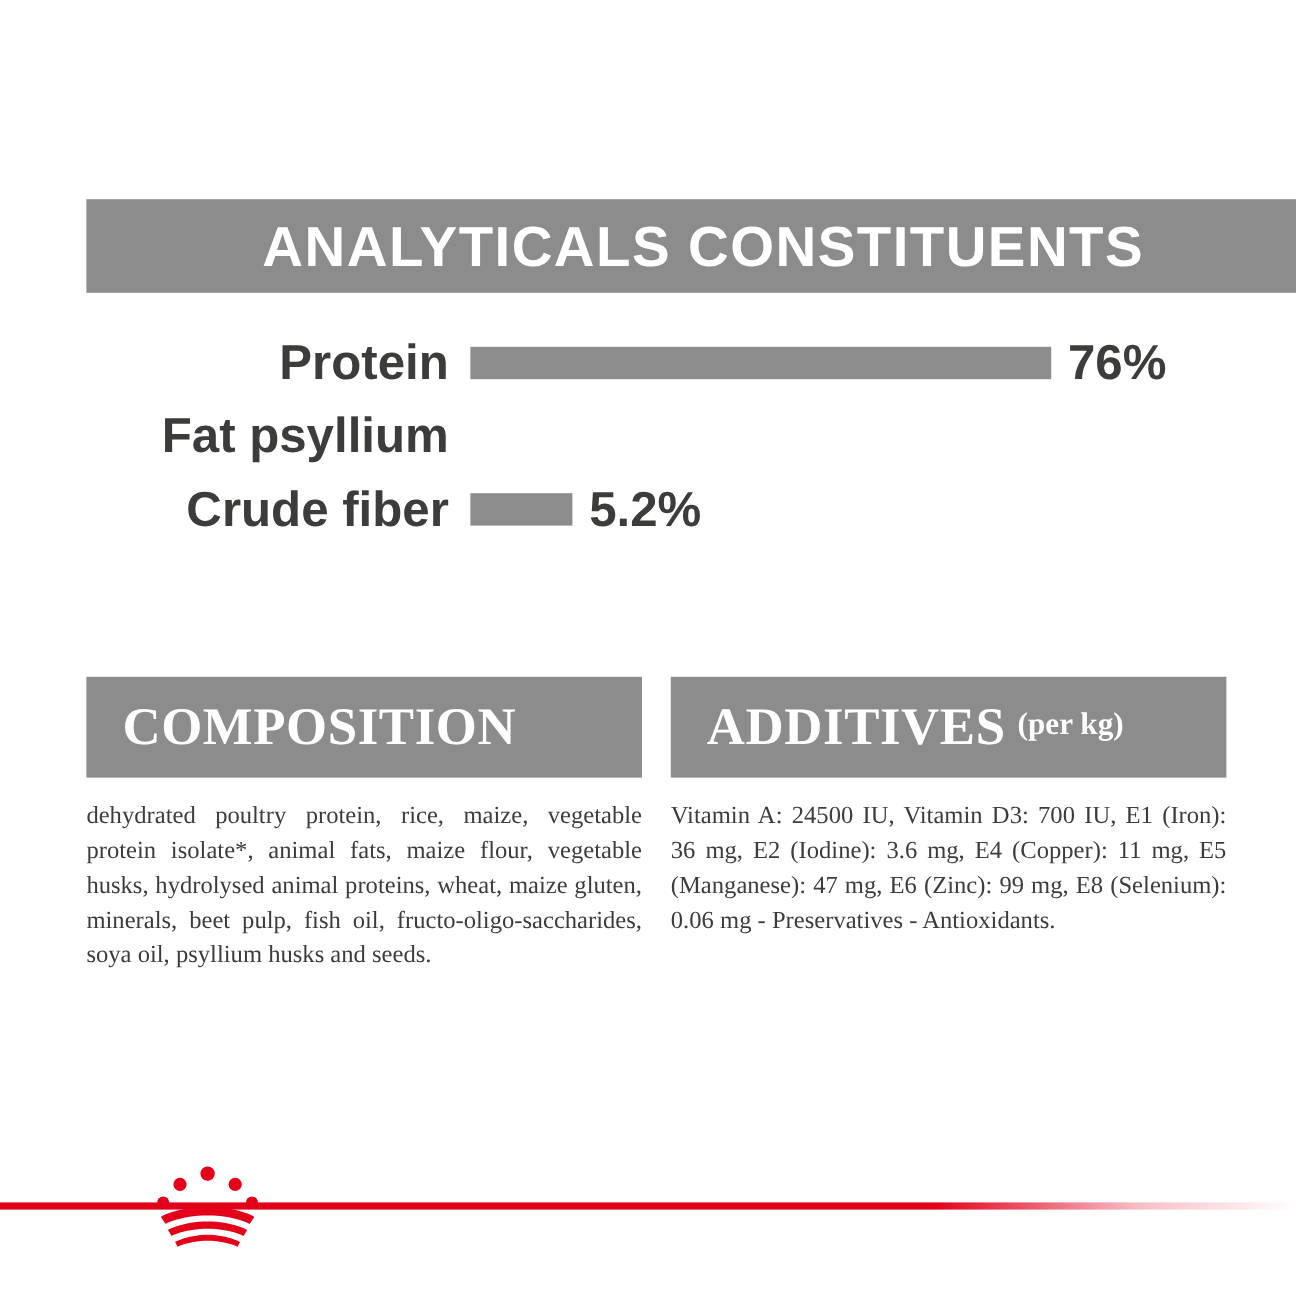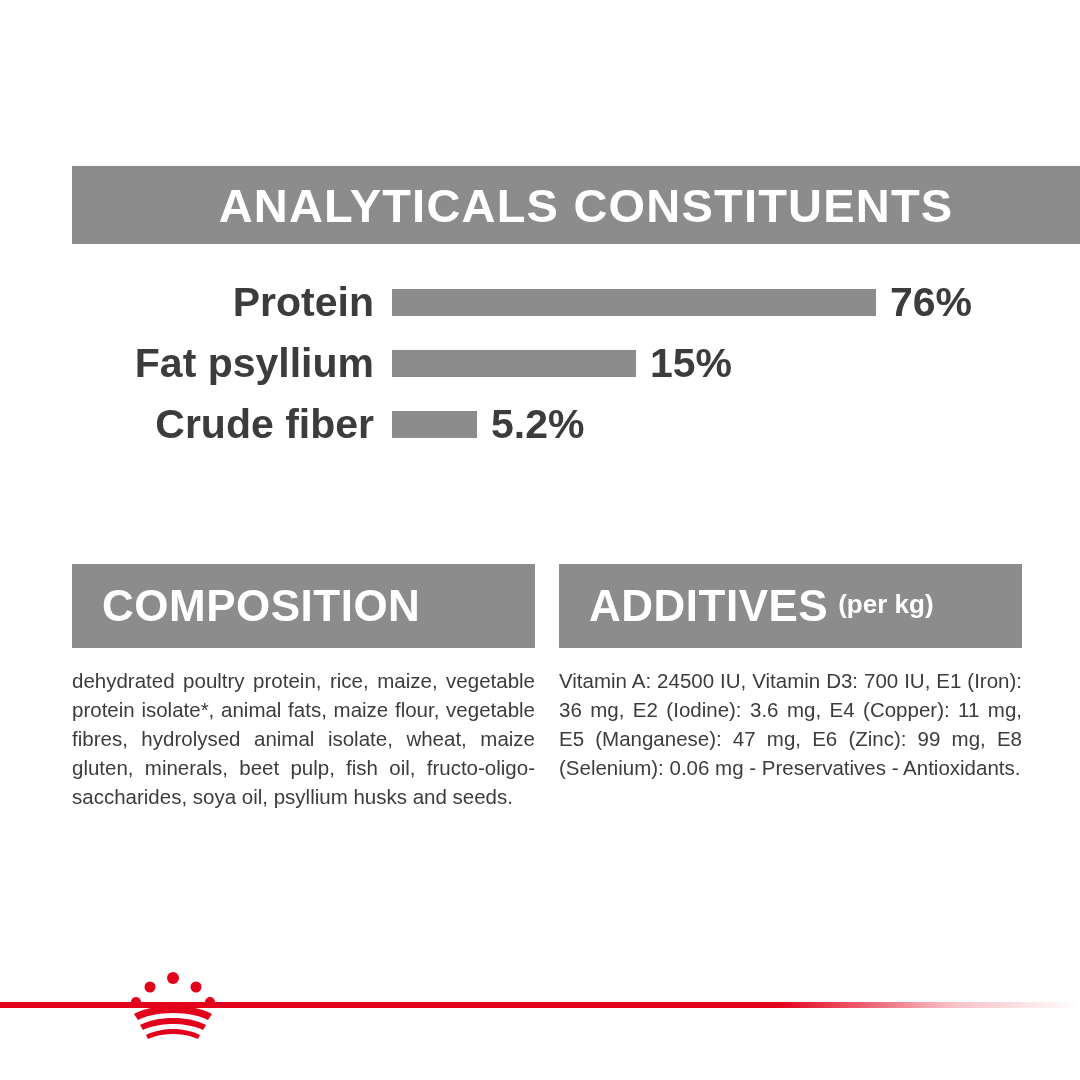--- a/index.html
+++ b/index.html
@@ -85,20 +85,21 @@
   .columns {
     position: absolute;
     left: 72px;
     top: 564px;
     width: 950px;
     display: flex;
     gap: 24px;
   }
   .col {
     width: 463px;
+    font-family: Liberation Serif, serif;
   }
   .col-banner {
     height: 84px;
     background: #8c8c8c;
     display: flex;
     align-items: center;
     padding-left: 30px;
     box-sizing: border-box;
   }
   .col-banner-title {
@@ -162,43 +163,39 @@
     <div class="constituent-row">
       <div class="constituent-label">Protein</div>
       <div class="constituent-bar-wrap">
         <div class="constituent-bar" style="width:484px"></div>
         <div class="constituent-value">76%</div>
       </div>
     </div>
 
     <div class="constituent-row">
       <div class="constituent-label">Fat psyllium</div>
-      <div class="constituent-bar-wrap">
-        <div class="constituent-bar" style="width:244px"></div>
-        <div class="constituent-value">15%</div>
-      </div>
     </div>
 
     <div class="constituent-row">
       <div class="constituent-label">Crude fiber</div>
       <div class="constituent-bar-wrap">
         <div class="constituent-bar" style="width:85px"></div>
         <div class="constituent-value">5.2%</div>
       </div>
     </div>
 
   </div>
 
   <div class="columns">
 
     <div class="col">
       <div class="col-banner">
         <div class="col-banner-title">COMPOSITION</div>
       </div>
-      <div class="col-body">dehydrated poultry protein, rice, maize, vegetable protein isolate*, animal fats, maize flour, vegetable fibres, hydrolysed animal isolate, wheat, maize gluten, minerals, beet pulp, fish oil, fructo-oligo-saccharides, soya oil, psyllium husks and seeds.</div>
+      <div class="col-body">dehydrated poultry protein, rice, maize, vegetable protein isolate*, animal fats, maize flour, vegetable husks, hydrolysed animal proteins, wheat, maize gluten, minerals, beet pulp, fish oil, fructo-oligo-saccharides, soya oil, psyllium husks and seeds.</div>
     </div>
 
     <div class="col">
       <div class="col-banner">
         <div class="col-banner-title">ADDITIVES</div>
         <div class="col-banner-sub">(per kg)</div>
       </div>
       <div class="col-body">Vitamin A: 24500 IU, Vitamin D3: 700 IU, E1 (Iron): 36 mg, E2 (Iodine): 3.6 mg, E4 (Copper): 11 mg, E5 (Manganese): 47 mg, E6 (Zinc): 99 mg, E8 (Selenium): 0.06 mg - Preservatives - Antioxidants.</div>
     </div>
 

